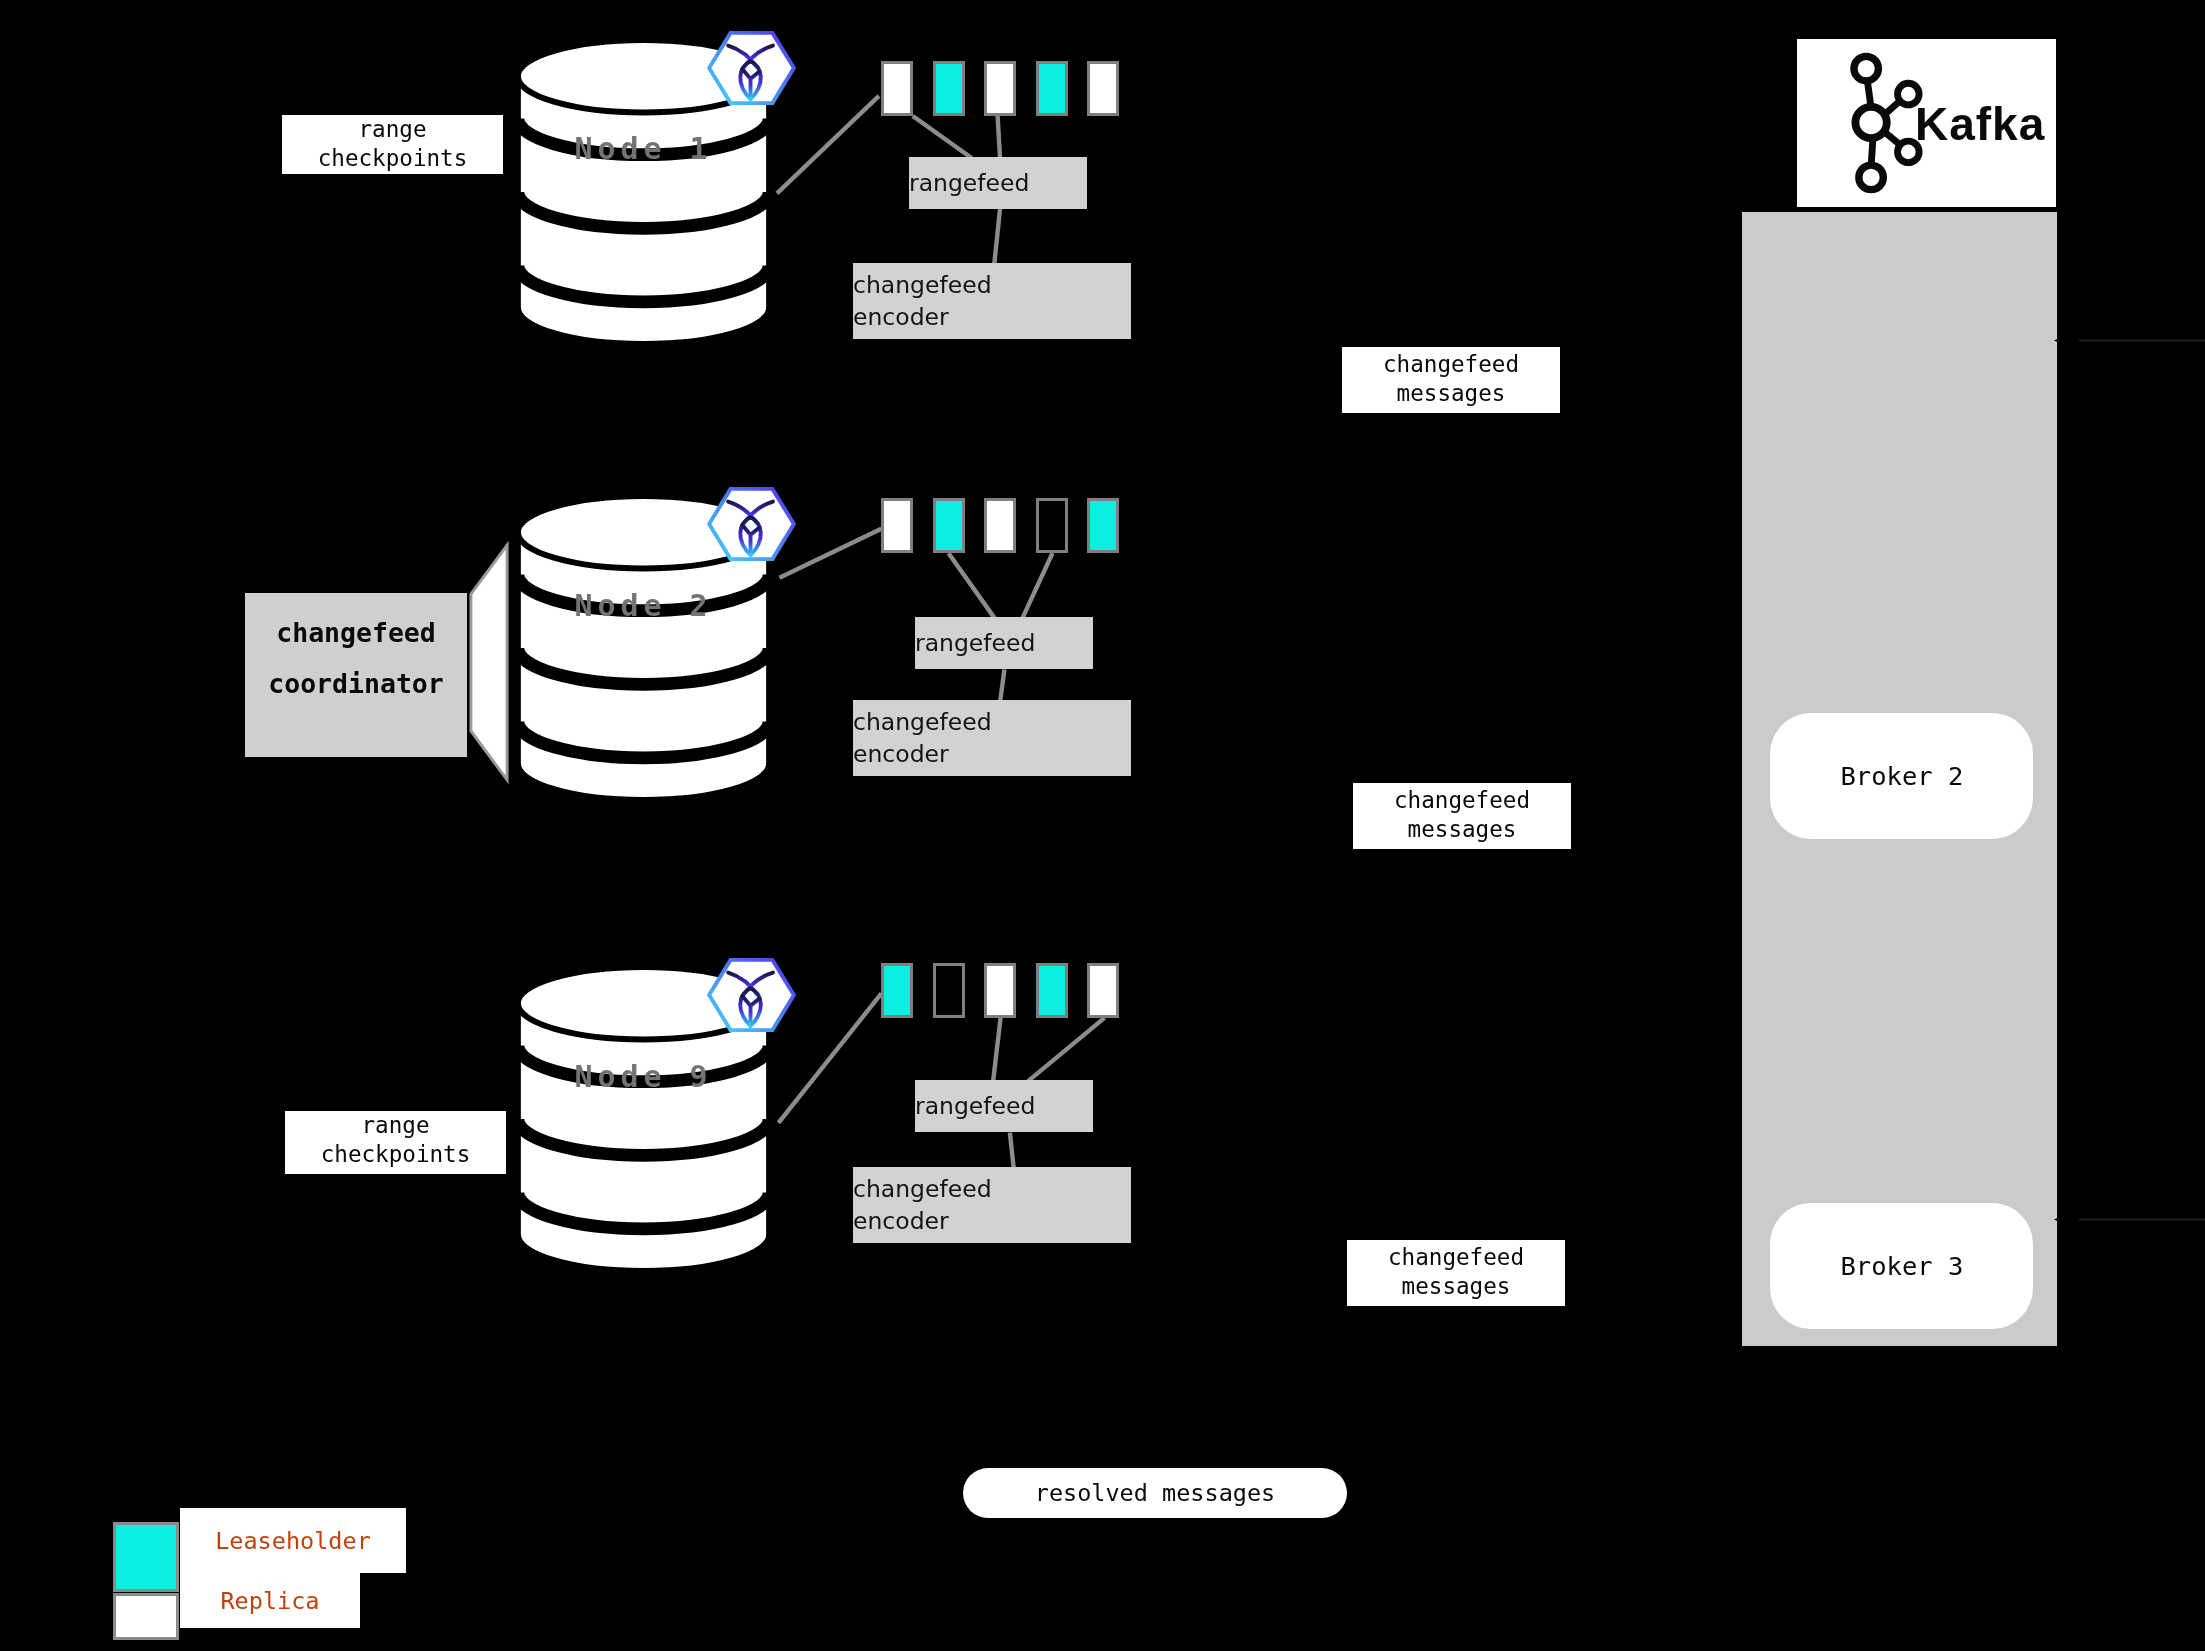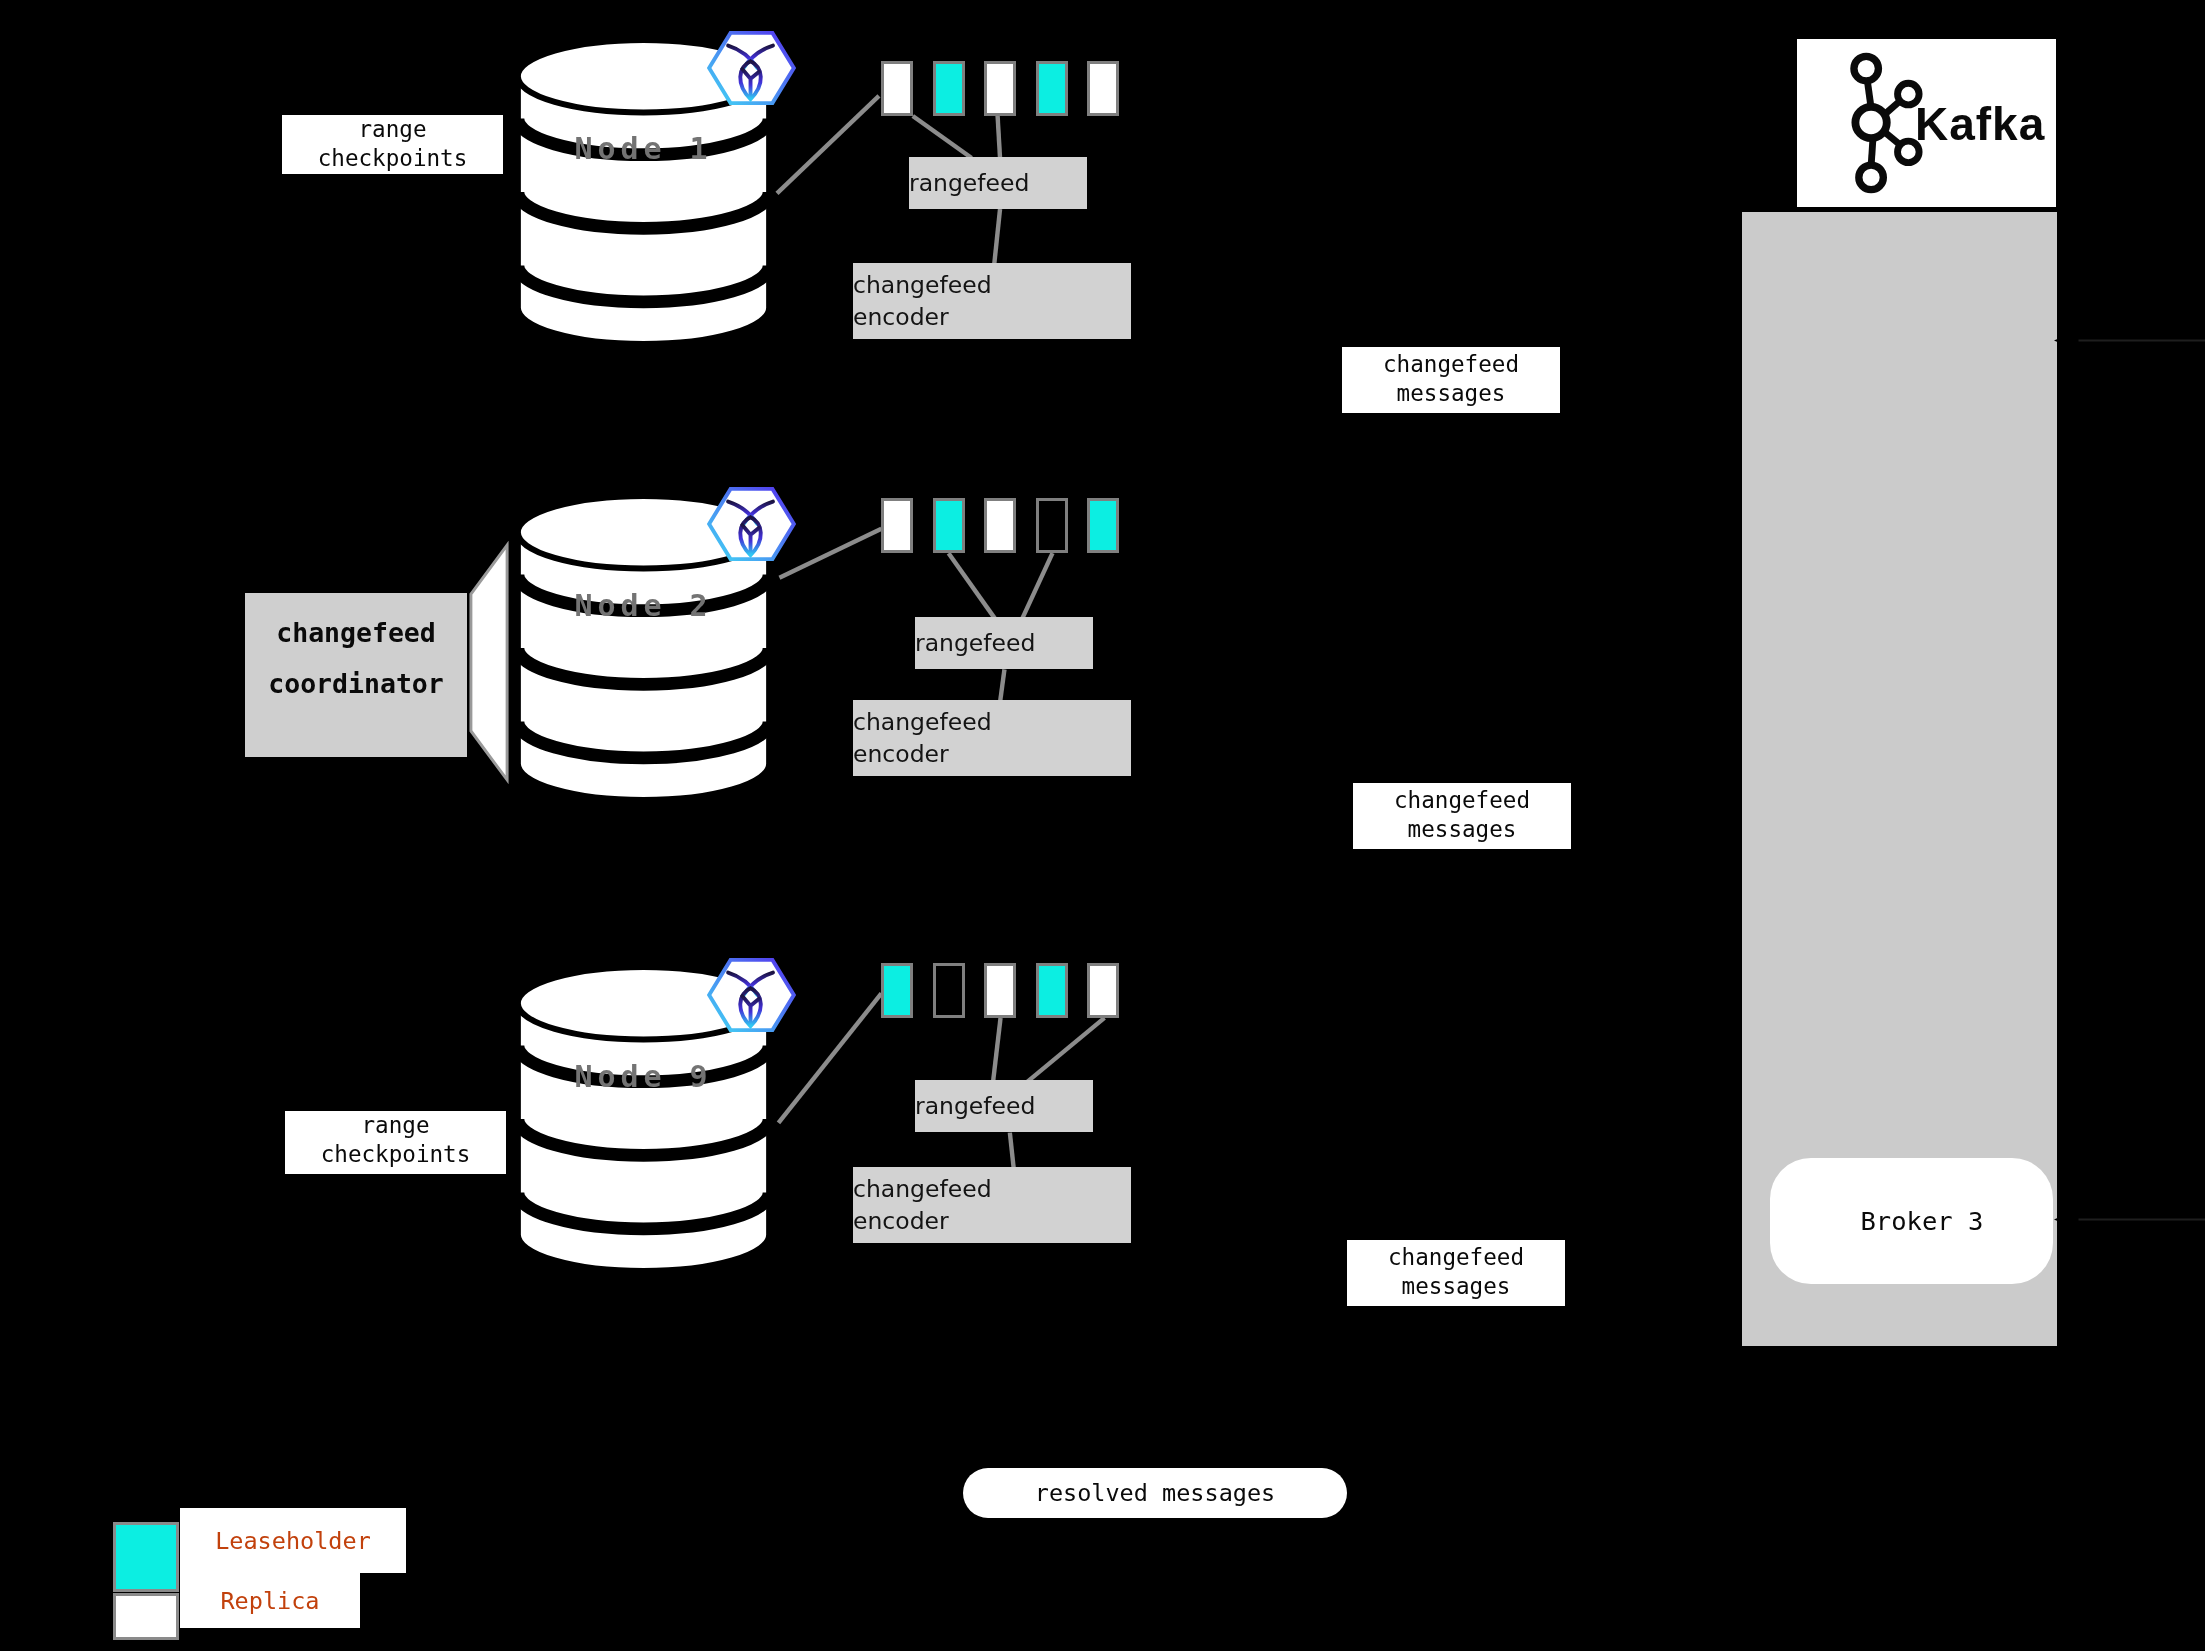--- a/index.html
+++ b/index.html
@@ -201,21 +201,24 @@
         <circle cx="82" cy="40" r="25" stroke-width="15" fill="#ffffff"></circle>
         <circle cx="92" cy="262" r="25" stroke-width="15" fill="#ffffff"></circle>
         <circle cx="168" cy="92" r="22" stroke-width="14" fill="#ffffff"></circle>
         <circle cx="168" cy="210" r="22" stroke-width="14" fill="#ffffff"></circle>
       </g>
     </svg>
     <div class="kafkaword">Kafka</div>
   </div>
 
   <div class="abs panel" style="left:1742px;top:212px;width:315px;height:1134px;">
-    <div class="broker" style="top:946px;padding-left:20px;">
+    <div class="broker" style="top:501px;">
+      <span>Broker 2</span>
+    </div>
+    <div class="broker" style="top:991px;">
       <span>Broker 3</span>
     </div>
   </div>
 
   <div class="abs pill" style="left:963px;top:1468px;width:384px;height:50px;">
     <span>resolved messages</span>
   </div>
 
   <div class="abs legend-square" style="left:113px;top:1522px;width:66px;height:70px;background:#0ceee2;"></div>
   <div class="abs legend-square" style="left:113px;top:1593px;width:66px;height:47px;background:#ffffff;"></div>

